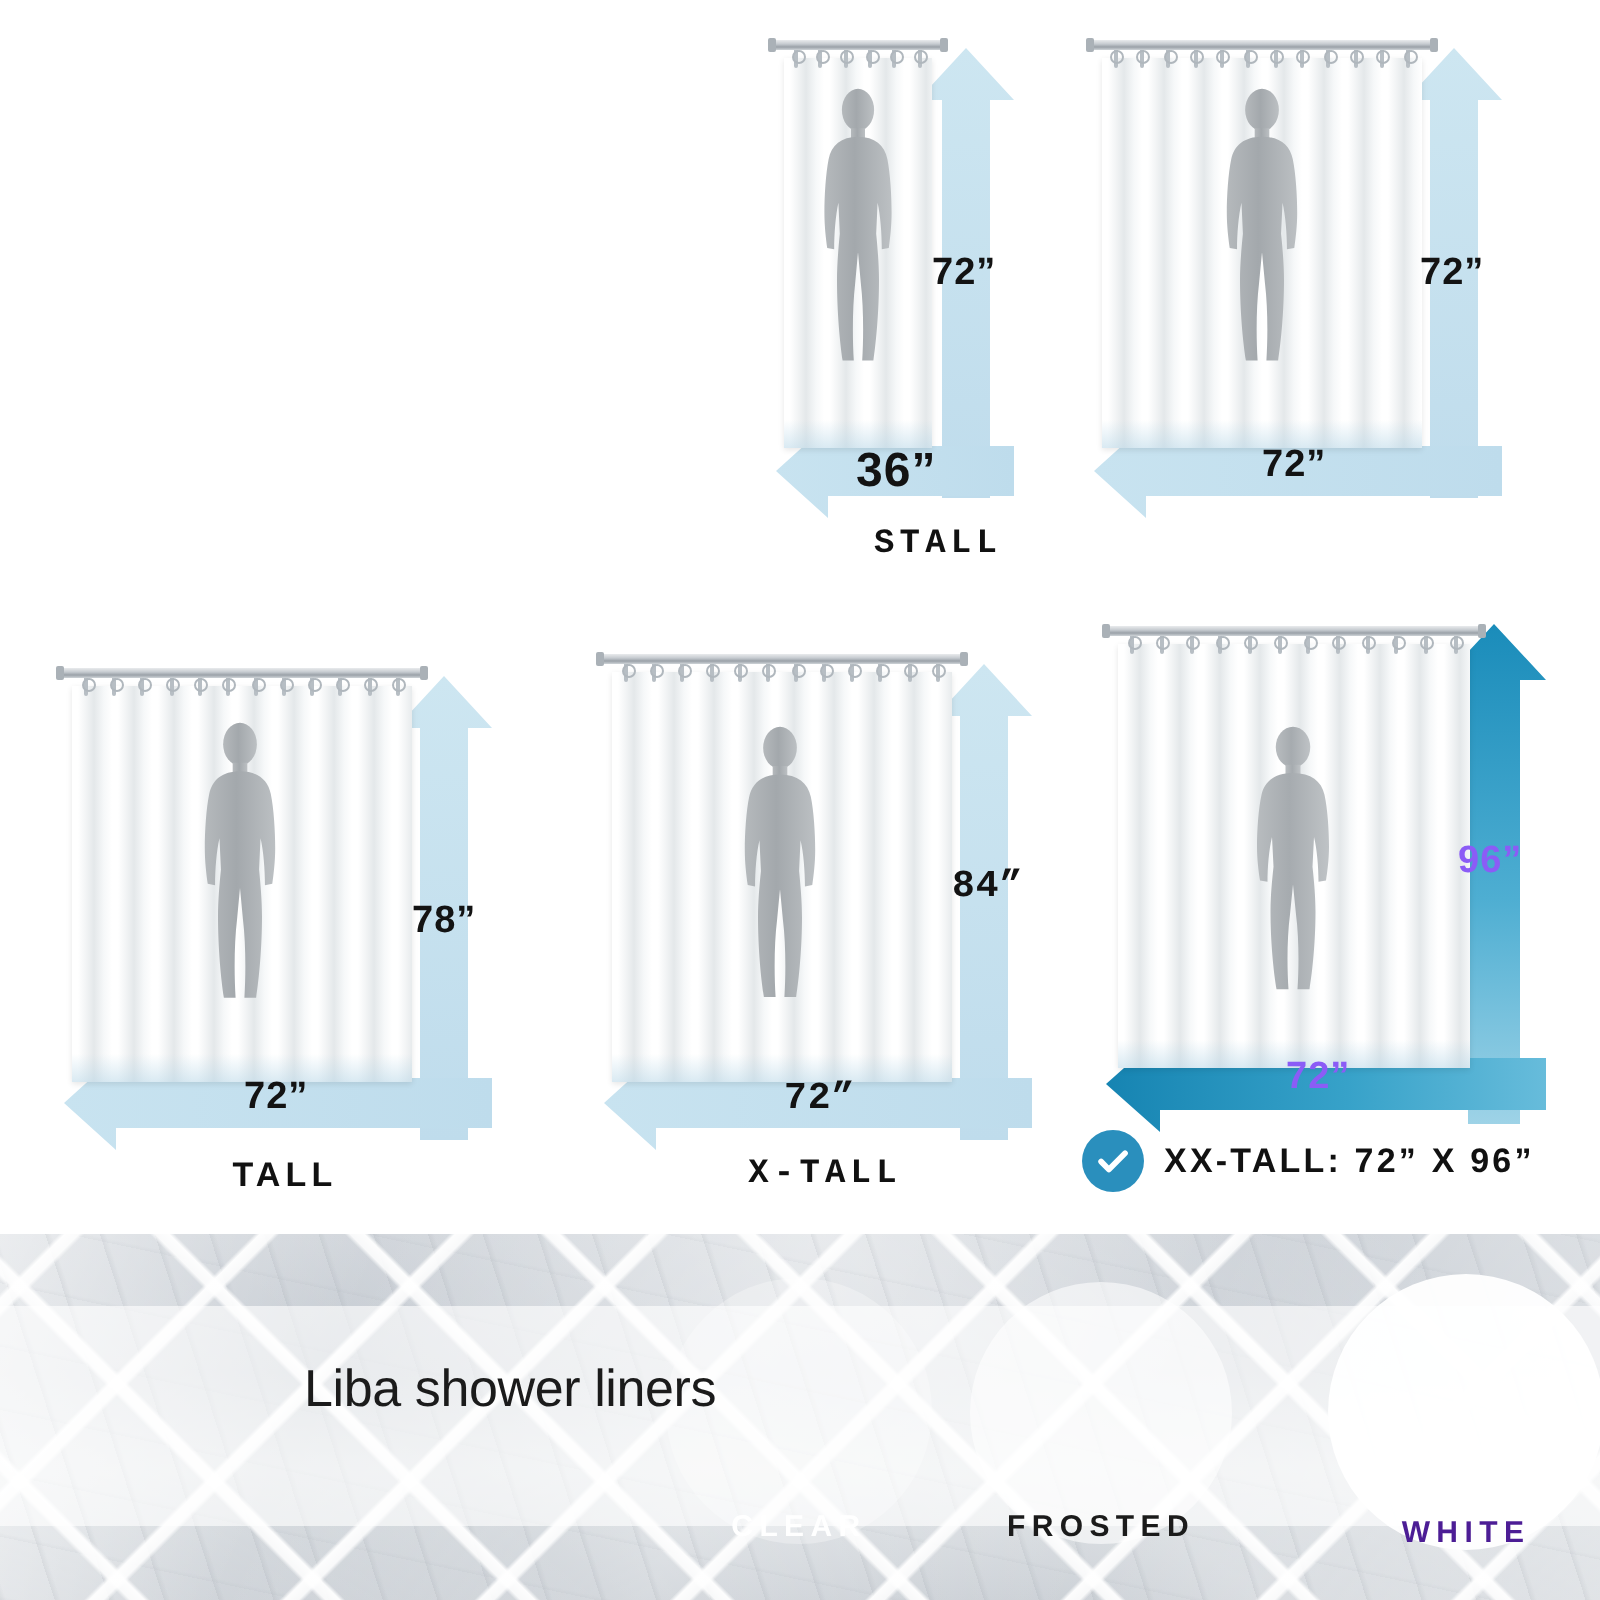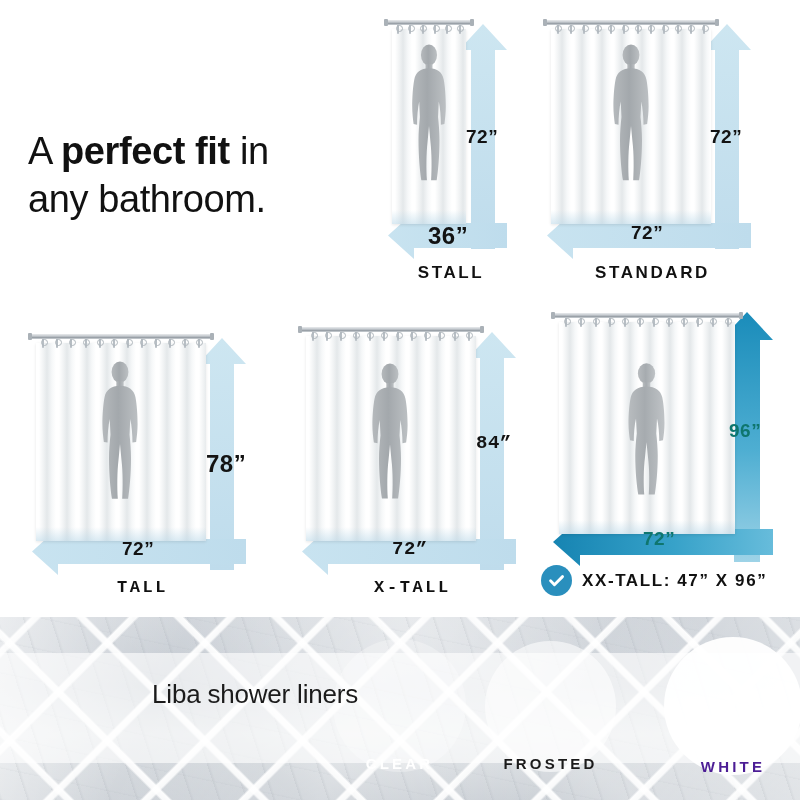--- a/index.html
+++ b/index.html
@@ -65,21 +65,21 @@
 
   
   .arrow-v { position:absolute; z-index:3; }
   .arrow-h { position:absolute; z-index:3; }
   .arrow-v svg, .arrow-h svg { display:block; width:100%; height:100%; }
   .dim-label {
     position:absolute; z-index:7; font-weight:700;
     letter-spacing:0.5px; white-space:nowrap;text-align:center;
   }
   .dim-dark { color:#131313; }
-  .dim-white { color:#0f766e; }
+  .dim-white { color:#8b5cf6; }
 
   
   .size-label {
     position:absolute; z-index:7; text-align:center;
     font-size:17px; font-weight:700; letter-spacing:2.6px; color:#111;
     white-space:nowrap;
   }
   .label-row { position:absolute; display:flex; align-items:center; gap:10px; }
   .check-badge {
     width:31px; height:31px; border-radius:50%; background:#2a8fbd;
@@ -122,22 +122,21 @@
     display:flex; align-items:flex-end; justify-content:center;
     font-size:15px; font-weight:700; letter-spacing:3.2px; white-space:nowrap;
   }
 </style>
 </head>
 <body>
 
 <div id="top-area">
 
   <div id="headline">
-    <span><span>A </span><b>perfect fit</b><span> in</span></span><br>
-    <span>any bathroom.</span>
+    <br>
   </div>
 
   <div class="panel" style="left:386px; top:10px; width:130px; height:275px;">
     <div class="arrow-v" style="left:73px; top:14px; width:48px; height:225px;">
       <svg viewBox="0 0 48 225" preserveAspectRatio="none">
         <defs>
             <linearGradient id="lgv1" x1="0" y1="0" x2="0" y2="1">
           <stop offset="0%" stop-color="#cde6f1"></stop>
               <stop offset="100%" stop-color="#bfdcec"></stop>
         </linearGradient>
@@ -177,21 +176,21 @@
           </defs>
         <g fill="url(#pg1)">
           <ellipse cx="30" cy="17" rx="11.5" ry="15"></ellipse>
           <path d="M25 30 h10 v10 h-10 z"></path>
           <path d="M30 36 c-12 0 -19 6 -21 16 c-2 10 -3 26 -3 38 c0 9 1 18 2 25 l5 1 c0 -11 1 -24 3 -33 l1 22 c-1 10 -2 22 -2 33 c0 22 2 44 4 57 h8 c-1 -16 -1 -38 1 -55 l2 -22 l2 22 c2 17 2 39 1 55 h8 c2 -13 4 -35 4 -57 c0 -11 -1 -23 -2 -33 l1 -22 c2 9 3 22 3 33 l5 -1 c1 -7 2 -16 2 -25 c0 -12 -1 -28 -3 -38 c-2 -10 -9 -16 -21 -16 z"></path>
         </g>
       </svg>
     </div>
     <div class="dim-label dim-dark" style="left:80px; top:116px; font-size:19px;">72”</div>
     <div class="dim-label dim-dark" style="left:42px; top:212px; font-size:24px;">36”</div>
-    <div class="size-label" style="left:0px; top:253px; width:130px;">STALL</div>
+    <div class="size-label" style="left:18px; top:253px; width:130px;font-family:Liberation Mono, monospace;">STALL</div>
   </div>
 
   <div class="panel" style="left:545px; top:10px; width:215px; height:275px;">
     <div class="arrow-v" style="left:158px; top:14px; width:48px; height:225px;">
       <svg viewBox="0 0 48 225" preserveAspectRatio="none">
         <defs>
             <linearGradient id="lgv2" x1="0" y1="0" x2="0" y2="1">
           <stop offset="0%" stop-color="#cde6f1"></stop>
               <stop offset="100%" stop-color="#bfdcec"></stop>
         </linearGradient>
@@ -237,21 +236,20 @@
           </defs>
         <g fill="url(#pg2)">
           <ellipse cx="30" cy="17" rx="11.5" ry="15"></ellipse>
           <path d="M25 30 h10 v10 h-10 z"></path>
           <path d="M30 36 c-12 0 -19 6 -21 16 c-2 10 -3 26 -3 38 c0 9 1 18 2 25 l5 1 c0 -11 1 -24 3 -33 l1 22 c-1 10 -2 22 -2 33 c0 22 2 44 4 57 h8 c-1 -16 -1 -38 1 -55 l2 -22 l2 22 c2 17 2 39 1 55 h8 c2 -13 4 -35 4 -57 c0 -11 -1 -23 -2 -33 l1 -22 c2 9 3 22 3 33 l5 -1 c1 -7 2 -16 2 -25 c0 -12 -1 -28 -3 -38 c-2 -10 -9 -16 -21 -16 z"></path>
         </g>
       </svg>
     </div>
     <div class="dim-label dim-dark" style="left:165px; top:116px; font-size:19px;">72”</div>
     <div class="dim-label dim-dark" style="left:86px; top:212px; font-size:19px;">72”</div>
-    <div class="size-label" style="left:0px; top:253px; width:215px;">STANDARD</div>
   </div>
 
   <div class="panel" style="left:30px; top:320px; width:225px; height:280px;">
     <div class="arrow-v" style="left:168px; top:18px; width:48px; height:232px;">
       <svg viewBox="0 0 48 232" preserveAspectRatio="none">
         <defs>
             <linearGradient id="lgv3" x1="0" y1="0" x2="0" y2="1">
           <stop offset="0%" stop-color="#cde6f1"></stop>
               <stop offset="100%" stop-color="#bfdcec"></stop>
         </linearGradient>
@@ -295,23 +293,23 @@
           <stop offset="100%" stop-color="#bcc0c3"></stop>
         </linearGradient>
           </defs>
         <g fill="url(#pg3)">
           <ellipse cx="30" cy="17" rx="11.5" ry="15"></ellipse>
           <path d="M25 30 h10 v10 h-10 z"></path>
           <path d="M30 36 c-12 0 -19 6 -21 16 c-2 10 -3 26 -3 38 c0 9 1 18 2 25 l5 1 c0 -11 1 -24 3 -33 l1 22 c-1 10 -2 22 -2 33 c0 22 2 44 4 57 h8 c-1 -16 -1 -38 1 -55 l2 -22 l2 22 c2 17 2 39 1 55 h8 c2 -13 4 -35 4 -57 c0 -11 -1 -23 -2 -33 l1 -22 c2 9 3 22 3 33 l5 -1 c1 -7 2 -16 2 -25 c0 -12 -1 -28 -3 -38 c-2 -10 -9 -16 -21 -16 z"></path>
         </g>
       </svg>
     </div>
-    <div class="dim-label dim-dark" style="left:176px; top:130px; font-size:24px;">78”</div>
+    <div class="dim-label dim-dark" style="left:176px; top:130px; font-size:19px;">78”</div>
     <div class="dim-label dim-dark" style="left:92px; top:218px; font-size:19px;">72”</div>
-    <div class="size-label" style="left:0px; top:258px; width:225px;font-family:Liberation Mono, monospace;">TALL</div>
+    <div class="size-label" style="left:0px; top:258px; width:225px;">TALL</div>
   </div>
 
   <div class="panel" style="left:300px; top:310px; width:225px; height:290px;font-family:Liberation Mono, monospace;">
     <div class="arrow-v" style="left:168px; top:22px; width:48px; height:238px;">
       <svg viewBox="0 0 48 238" preserveAspectRatio="none">
         <defs>
             <linearGradient id="lgv4" x1="0" y1="0" x2="0" y2="1">
           <stop offset="0%" stop-color="#cde6f1"></stop>
               <stop offset="100%" stop-color="#bfdcec"></stop>
         </linearGradient>
@@ -425,21 +423,21 @@
       </svg>
     </div>
     <div class="dim-label dim-white" style="left:184px; top:120px; font-size:19px;">96”</div>
     <div class="dim-label dim-white" style="left:98px; top:228px; font-size:19px;">72”</div>
     <div class="label-row" style="left:-4px; top:265px;">
       <span class="check-badge">
         <svg viewBox="0 0 24 24">
             <path d="M4.5 12.4 L9.4 17.3 L19.6 7.1" fill="none" stroke="#ffffff" stroke-width="3.6" stroke-linecap="round" stroke-linejoin="round"></path>
           </svg>
       </span>
-      <span class="size-label" style="position:static; letter-spacing:1.6px;">XX-TALL: 47” X 96”</span>
+      <span class="size-label" style="position:static; letter-spacing:1.6px;">XX-TALL: 72” X 96”</span>
     </div>
   </div>
 
 </div>
 
 <div id="banner">
   <div id="marble"></div>
   <div id="veins"></div>
   <div id="lattice"></div>
   <div id="band"></div>

